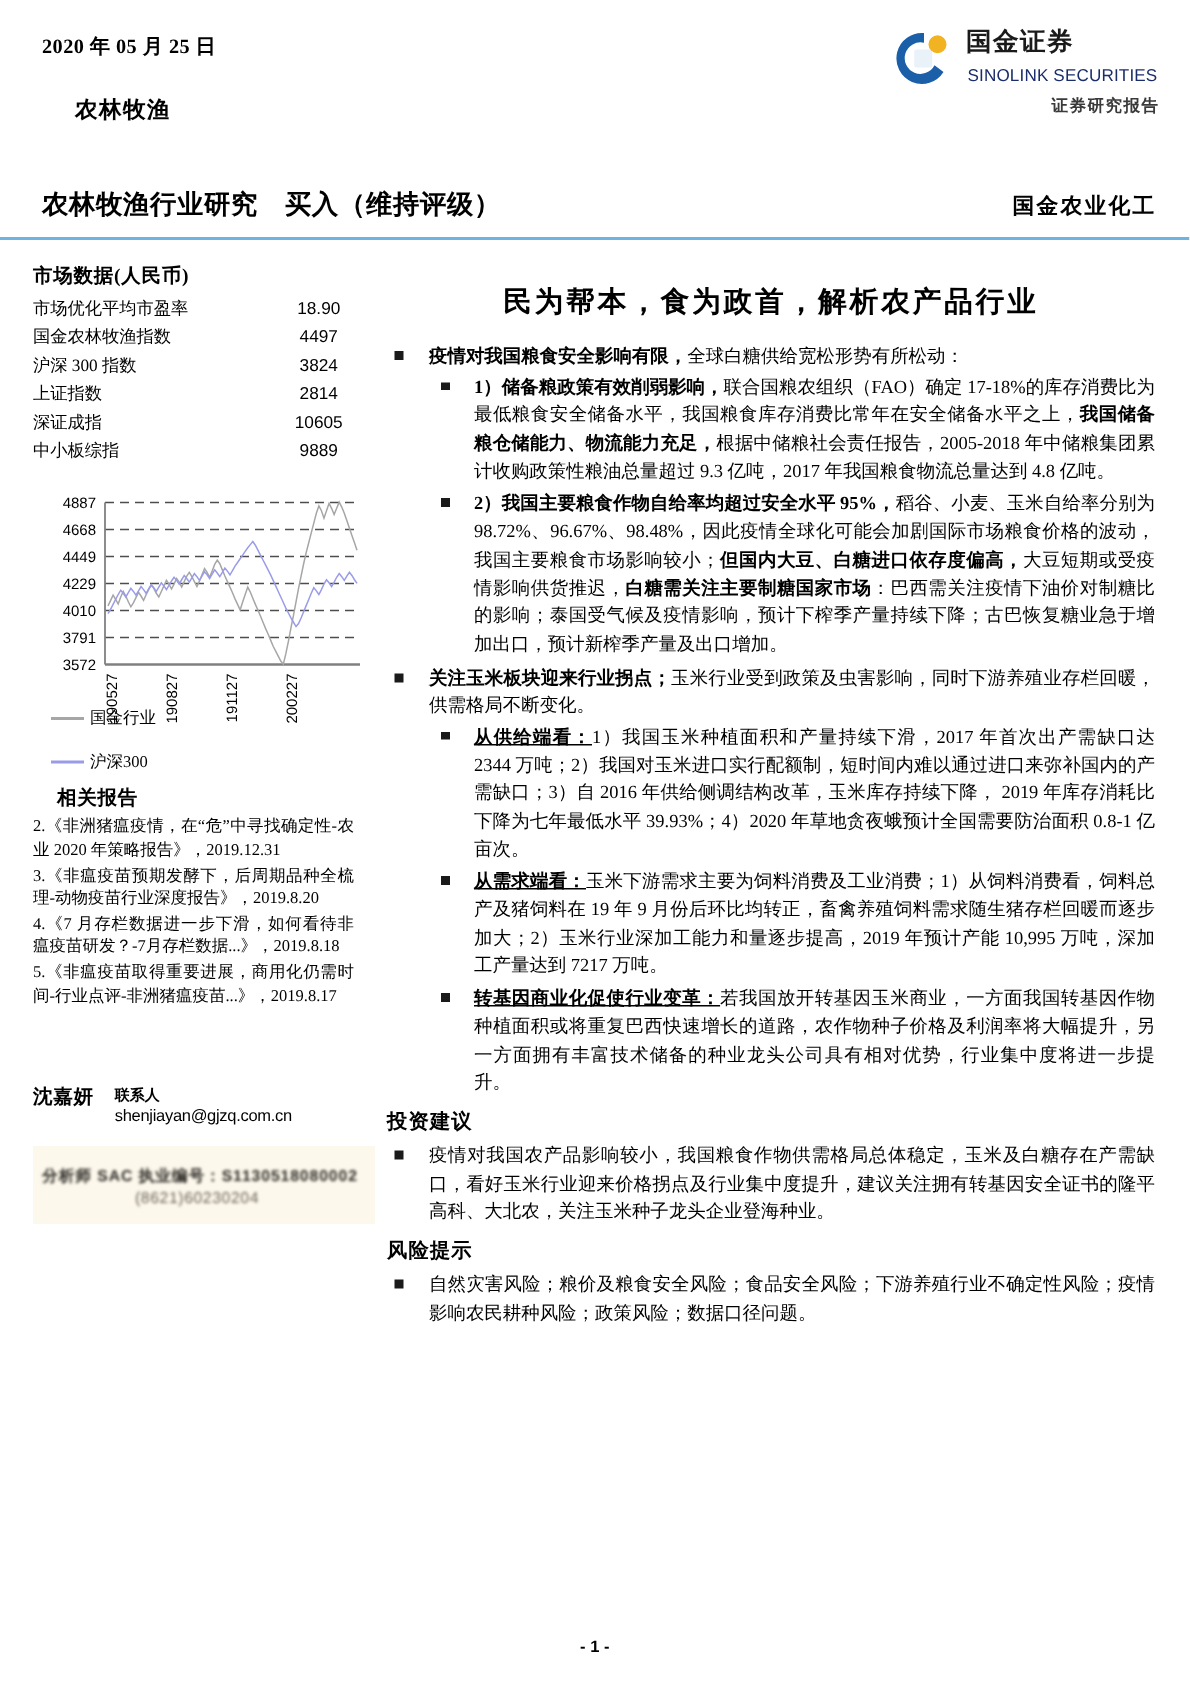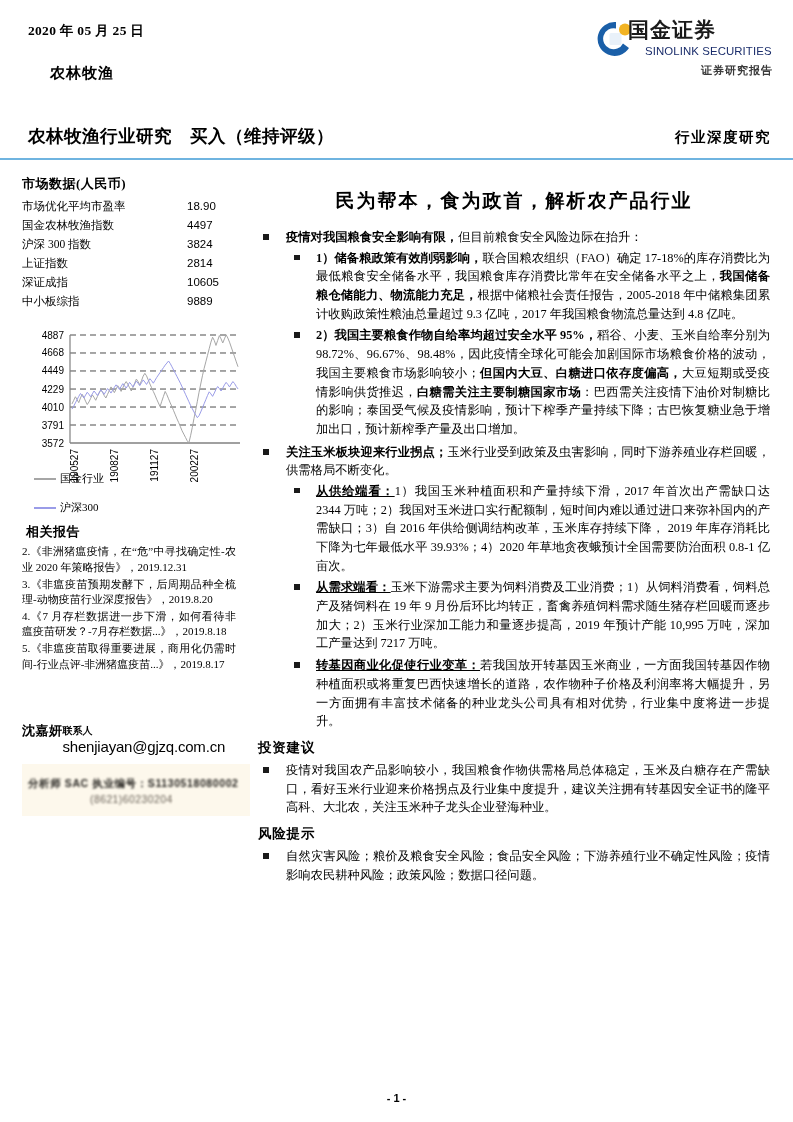--- a/index.html
+++ b/index.html
@@ -64,22 +64,22 @@
     right: 18px; top: 16px;
     width: 185px; height: 70px;
   }
   #logo-mark {
     position: absolute;
     left: 6px; top: 3px;
     width: 40px; height: 40px;
   }
   #logo-cn {
     position: absolute;
-    left: 38px; top: 0px;
-    font-size: 21px;
+    left: 54px; top: 0px;
+    font-size: 17px;
     font-weight: bold;
     font-family: "Liberation Sans", "DejaVu Sans", sans-serif;
     letter-spacing: 1px;
     color: #1a1a1a;
     white-space: nowrap;
   }
   #logo-en {
     position: absolute;
     left: 55px; top: 29px;
     font-size: 11.4px;
@@ -116,21 +116,21 @@
     width: 216px;
     border-collapse: collapse;
   }
   #market-data-table td {
     font-size: 11.5px;
     padding: 1.2px 0;
     line-height: 1.45;
     white-space: nowrap;
   }
   #market-data-table td.val {
-    text-align: left;
+    text-align: center;
     font-family: "Liberation Sans", "DejaVu Sans", sans-serif;
     font-size: 11.5px;
   }
 
   
   #chart-wrap {
     position: relative;
     margin: 16px 0 0 18px;
     width: 226px; height: 190px;
   }
@@ -144,54 +144,54 @@
     font-size: 11px;
     flex-direction: column;
   }
   .legend-item { display: flex; align-items: center; gap: 4px; white-space: nowrap; }
   .legend-swatch { display: inline-block; width: 22px; height: 2px; }
 
   
   #related-reports {
     margin: 6px 14px 0 22px;
   }
-  #related-reports .side-title { margin-left: 4px; margin-bottom: 3px; }
+  #related-reports .side-title { margin-left: 16px; margin-bottom: 3px; }
   .report-item {
     font-size: 11px;
     line-height: 1.42;
     margin-bottom: 1px;
     text-align: justify;
   }
 
   
   #analyst-block {
     position: absolute;
     left: 22px; top: 722px;
     width: 228px;
   }
   .analyst-row {
     display: flex;
     align-items: flex-start;
-    gap: 0;
+    gap: 14px;
     margin-bottom: 4px;
   }
   .analyst-name {
     font-size: 13px;
     font-weight: bold;
     letter-spacing: .5px;
     white-space: nowrap;
   }
   .analyst-meta { padding-top: 2px; }
   .analyst-role {
     font-size: 10px;
     font-weight: bold;
     line-height: 1.3;
   }
   .analyst-email {
-    font-size: 15px;
+    font-size: 11px;
     font-family: "Liberation Sans", "DejaVu Sans", sans-serif;
     line-height: 1.35;
     letter-spacing: -.2px;
   }
   #analyst-faded {
     position: absolute;
     left: 0; top: 42px;
     width: 228px; height: 52px;
     background: #fdf8ec;
     overflow: hidden;
@@ -279,21 +279,21 @@
     font-family: "Liberation Sans", "DejaVu Sans", sans-serif;
   }
 </style>
 </head>
 <body>
 
 <div id="header">
   <div id="report-date">2020 年 05 月 25 日</div>
   <div id="sector-name">农林牧渔</div>
   <div id="main-heading">农林牧渔行业研究　买入（维持评级）</div>
-  <div id="deep-research-tag">行业深度研究</div>
+  <div id="deep-research-tag">国金农业化工</div>
 
   <div id="logo-block">
     <svg id="logo-mark" viewBox="0 0 40 40">
       <path d="M20 3 A17 17 0 1 0 33 29 L27 24.5 A10.5 10.5 0 1 1 20 9.5 Z" fill="#1a5fa8"></path>
       <rect x="13.5" y="14" width="12" height="12" rx="1.5" fill="#e9f1f9"></rect>
       <circle cx="29" cy="10.5" r="6" fill="#f2b323"></circle>
     </svg>
     <div id="logo-cn">国金证券</div>
     <div id="logo-en">SINOLINK SECURITIES</div>
     <div id="logo-sub">证券研究报告</div>
@@ -402,21 +402,21 @@
   <div id="analyst-faded">
     <div class="faded-text" id="faded-line-1">分析师 SAC 执业编号：S1130518080002</div>
     <div class="faded-text" id="faded-line-2">(8621)60230204</div>
   </div>
 </div>
 
 <div id="main">
   <div id="doc-title">民为帮本，食为政首，解析农产品行业</div>
   <div id="sections-container">
       <ul class="lvl1">
-        <li><span class="b">疫情对我国粮食安全影响有限，</span><span>但目前粮食安全风险边际在抬升：</span><ul class="lvl2">
+        <li><span class="b">疫情对我国粮食安全影响有限，</span><span>全球白糖供给宽松形势有所松动：</span><ul class="lvl2">
             <li><span class="b">1）储备粮政策有效削弱影响，</span><span>联合国粮农组织（FAO）确定 17-18%的库存消费比为最低粮食安全储备水平，我国粮食库存消费比常年在安全储备水平之上，</span><span class="b">我国储备粮仓储能力、物流能力充足，</span><span>根据中储粮社会责任报告，2005-2018 年中储粮集团累计收购政策性粮油总量超过 9.3 亿吨，2017 年我国粮食物流总量达到 4.8 亿吨。</span></li>
             <li><span class="b">2）我国主要粮食作物自给率均超过安全水平 95%，</span><span>稻谷、小麦、玉米自给率分别为 98.72%、96.67%、98.48%，因此疫情全球化可能会加剧国际市场粮食价格的波动，我国主要粮食市场影响较小；</span><span class="b">但国内大豆、白糖进口依存度偏高，</span><span>大豆短期或受疫情影响供货推迟，</span><span class="b">白糖需关注主要制糖国家市场</span><span>：巴西需关注疫情下油价对制糖比的影响；泰国受气候及疫情影响，预计下榨季产量持续下降；古巴恢复糖业急于增加出口，预计新榨季产量及出口增加。</span></li>
           </ul></li>
         <li><span class="b">关注玉米板块迎来行业拐点；</span><span>玉米行业受到政策及虫害影响，同时下游养殖业存栏回暖，供需格局不断变化。</span><ul class="lvl2">
             <li><span class="bu">从供给端看：</span><span>1）我国玉米种植面积和产量持续下滑，2017 年首次出产需缺口达 2344 万吨；2）我国对玉米进口实行配额制，短时间内难以通过进口来弥补国内的产需缺口；3）自 2016 年供给侧调结构改革，玉米库存持续下降， 2019 年库存消耗比下降为七年最低水平 39.93%；4）2020 年草地贪夜蛾预计全国需要防治面积 0.8-1 亿亩次。</span></li>
             <li><span class="bu">从需求端看：</span><span>玉米下游需求主要为饲料消费及工业消费；1）从饲料消费看，饲料总产及猪饲料在 19 年 9 月份后环比均转正，畜禽养殖饲料需求随生猪存栏回暖而逐步加大；2）玉米行业深加工能力和量逐步提高，2019 年预计产能 10,995 万吨，深加工产量达到 7217 万吨。</span></li>
             <li><span class="bu">转基因商业化促使行业变革：</span><span>若我国放开转基因玉米商业，一方面我国转基因作物种植面积或将重复巴西快速增长的道路，农作物种子价格及利润率将大幅提升，另一方面拥有丰富技术储备的种业龙头公司具有相对优势，行业集中度将进一步提升。</span></li>
           </ul></li>
       </ul>
       <div class="section-head">投资建议</div>

